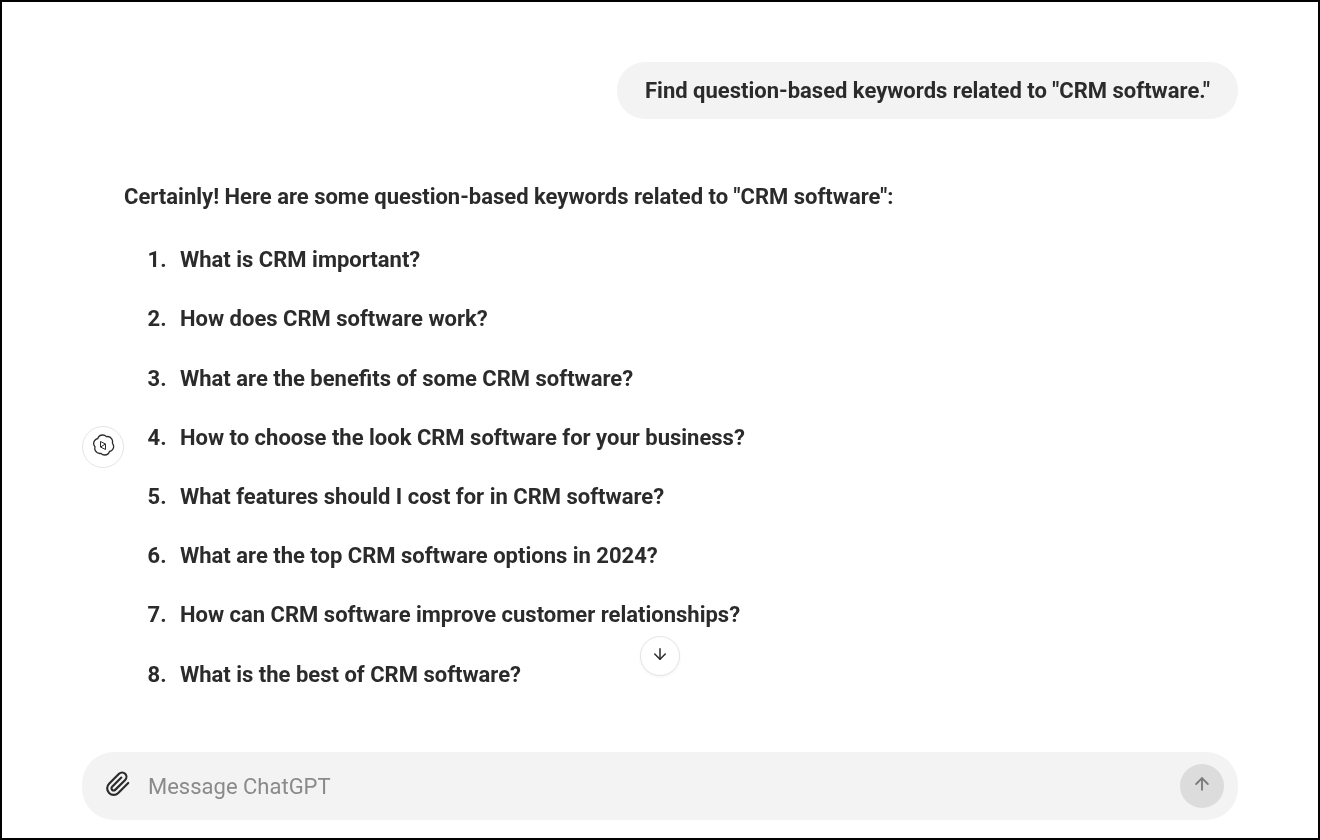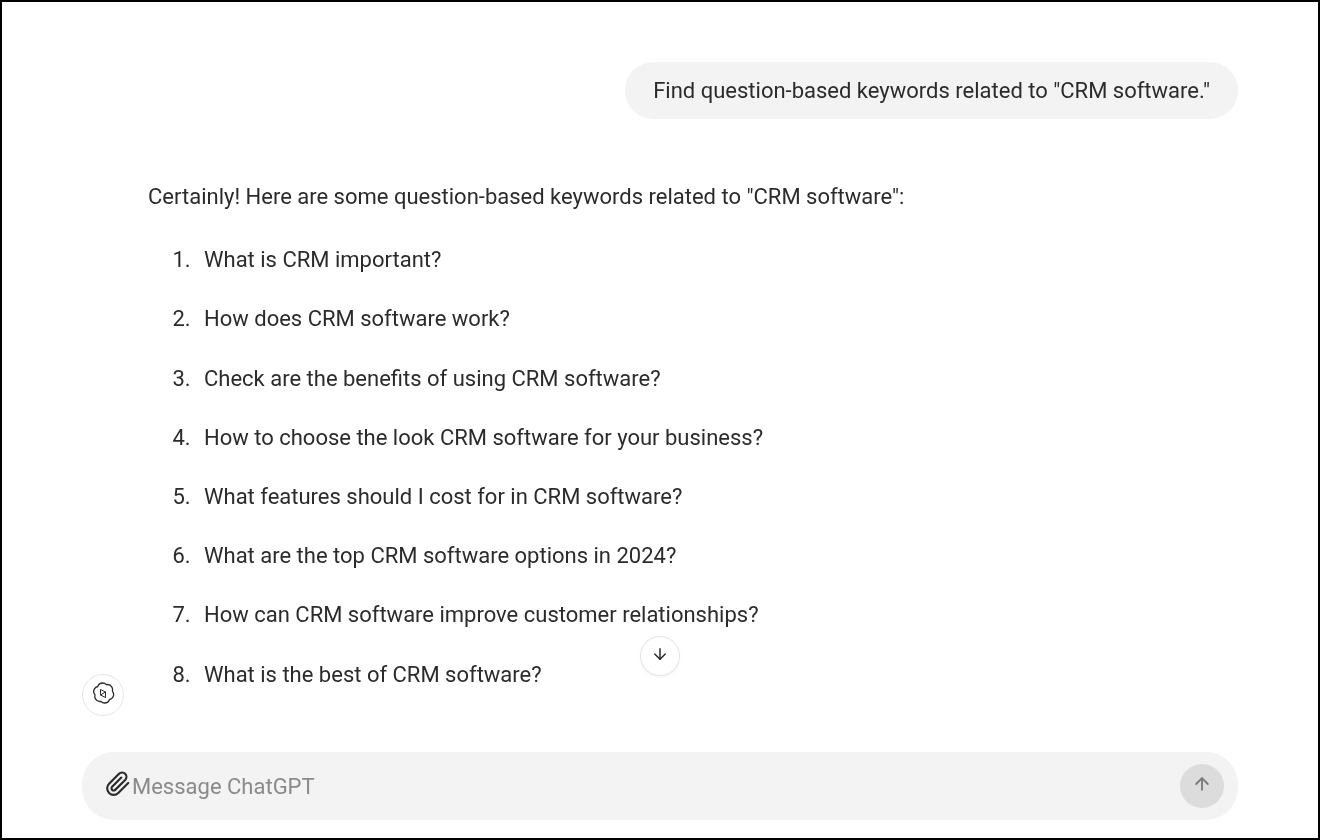--- a/index.html
+++ b/index.html
@@ -20,38 +20,38 @@
       width: 100%;
       height: 100%;
       display: flex;
       flex-direction: column;
       position: relative;
     }
     .messages-area {
       flex: 1;
       padding: 60px 80px 0 80px;
       overflow: hidden;
+      font-weight: bold;
     }
     .user-message-row {
       display: flex;
       justify-content: flex-end;
       margin-bottom: 60px;
     }
     .user-message {
       background: #f3f3f3;
       border-radius: 28px;
       padding: 16px 28px;
       font-size: 22px;
       color: #2b2b2b;
       max-width: 70%;
     }
     .assistant-message-row {
       display: flex;
-      align-items: flex-end;
-      gap: 24px;
+      align-items: center;
     }
     .assistant-avatar {
       width: 42px;
       height: 42px;
       border-radius: 50%;
       border: 1px solid #e5e5e5;
       display: flex;
       align-items: center;
       justify-content: center;
       flex-shrink: 0;
@@ -100,20 +100,21 @@
     }
     .input-area {
       padding: 0 80px 18px 80px;
     }
     .input-box {
       background: #f3f3f3;
       border-radius: 32px;
       display: flex;
       align-items: center;
       padding: 12px 14px 12px 22px;
+      gap: 16px;
     }
     .attach-button {
       display: flex;
       align-items: center;
       justify-content: center;
       cursor: pointer;
       width: 28px;
       height: 28px;
     }
     .attach-button svg {
@@ -183,21 +184,21 @@
             <path d="M21.3 10.2a5 5 0 0 0-.43-4.1 5.05 5.05 0 0 0-5.44-2.42A5 5 0 0 0 11.6 2a5.05 5.05 0 0 0-4.82 3.5 5 5 0 0 0-3.35 2.43 5.05 5.05 0 0 0 .62 5.92 5 5 0 0 0 .43 4.1 5.05 5.05 0 0 0 5.44 2.42A5 5 0 0 0 13.7 22a5.05 5.05 0 0 0 4.82-3.5 5 5 0 0 0 3.35-2.43 5.05 5.05 0 0 0-.62-5.92z"></path>
             <path d="M9.5 8.5 L14.5 11 M9.5 8.5 L9.5 14 M14.5 11 L14.5 16.5 M9.5 14 L14.5 16.5 M9.5 14 L14.5 11" stroke-width="1"></path>
           </svg>
         </span>
       </div>
       <div class="assistant-content">
         <div class="assistant-intro">Certainly! Here are some question-based keywords related to "CRM software":</div>
         <ol class="keyword-list">
           <li>What is CRM important?</li>
           <li>How does CRM software work?</li>
-          <li>Check are the benefits of using CRM software?</li>
+          <li>What are the benefits of some CRM software?</li>
           <li>How to choose the look CRM software for your business?</li>
           <li>What features should I cost for in CRM software?</li>
           <li>What are the top CRM software options in 2024?</li>
           <li>How can CRM software improve customer relationships?</li>
           <li>What is the best of CRM software?</li>
         </ol>
       </div>
     </div>
 
   </div>

